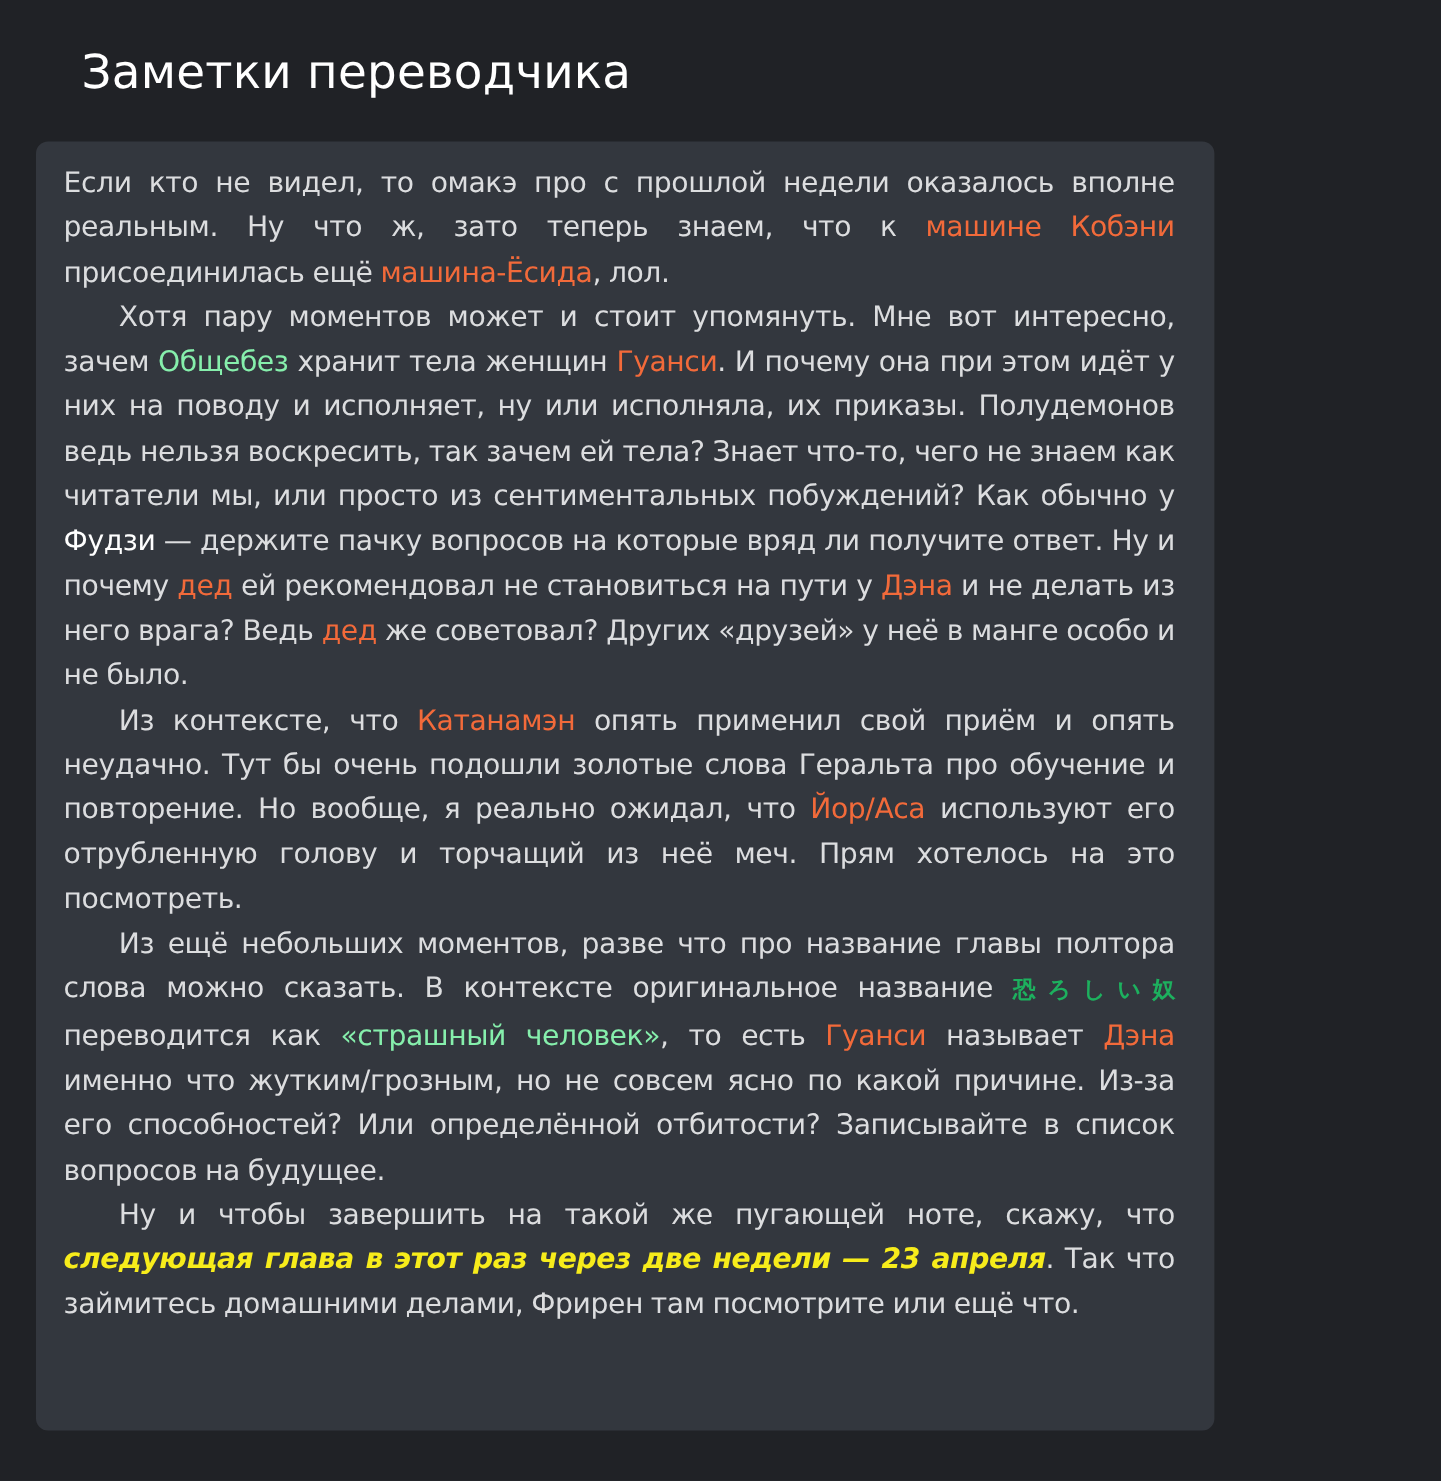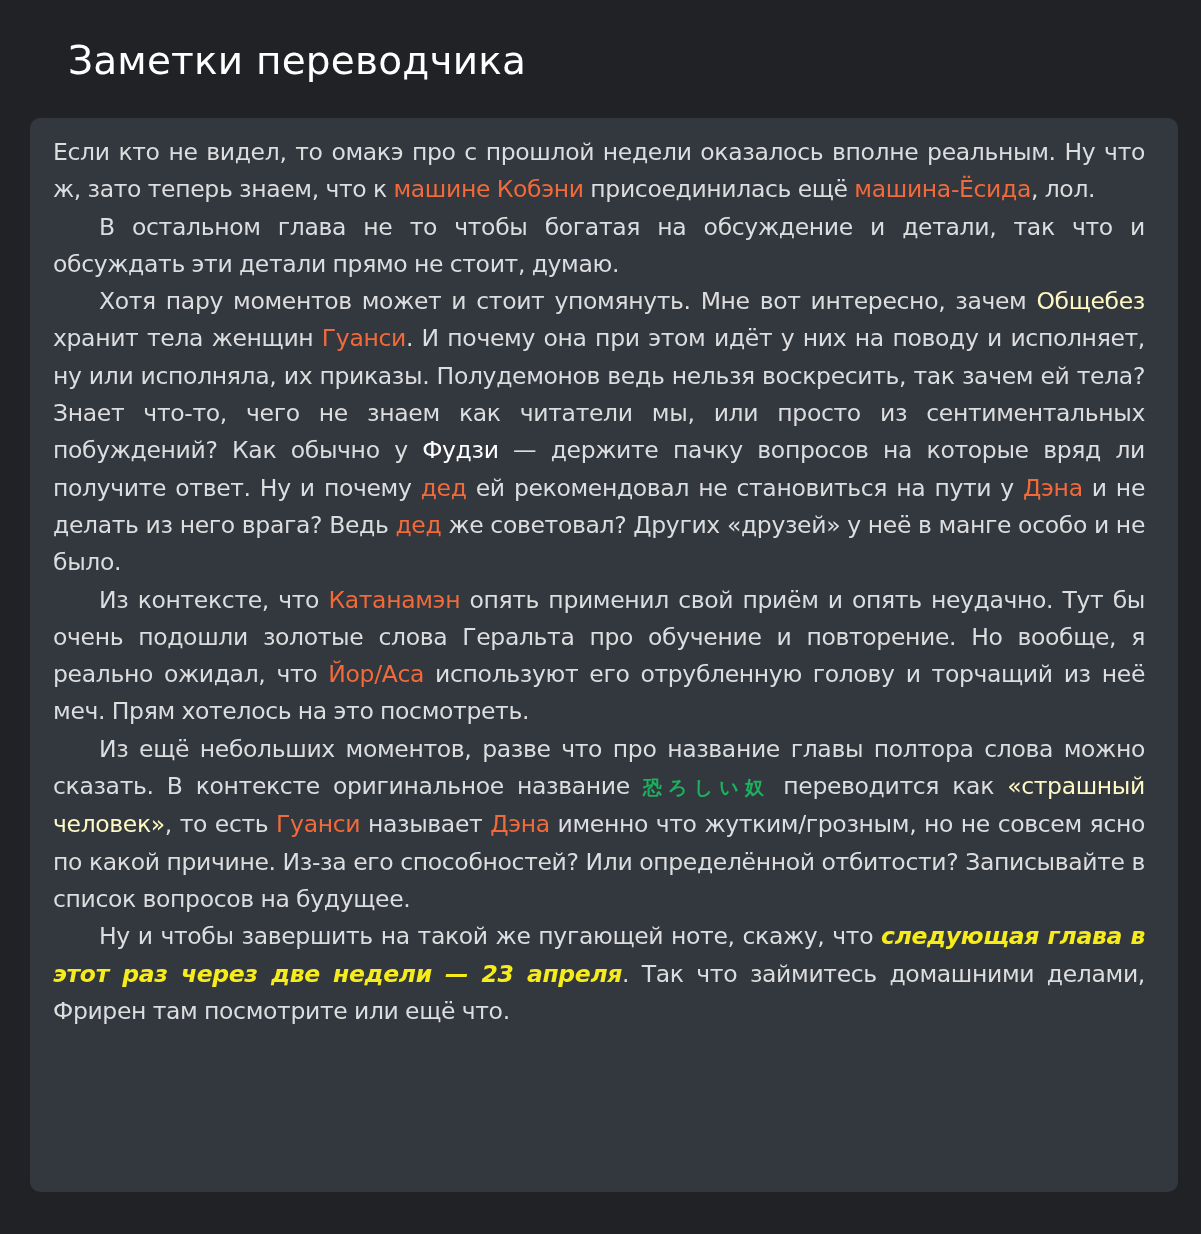--- a/index.html
+++ b/index.html
@@ -23,21 +23,21 @@
       font-size: 39px;
       font-weight: normal;
       color: #ffffff;
       letter-spacing: 0.2px;
       font-family: "DejaVu Sans", sans-serif;
     }
     .notes-card {
       position: absolute;
       left: 30px;
       top: 118px;
-      width: 1148px;
+      width: 982px;
       height: 1074px;
       background: #33373e;
       border-radius: 10px;
       box-sizing: border-box;
       padding: 16px 33px 0 23px;
     }
     .notes-body {
       font-size: 23.5px;
       line-height: 37.3px;
       text-align: justify;
@@ -47,21 +47,21 @@
       word-spacing: -0.5px;
     }
     .para {
       margin: 0;
       text-indent: 46px;
     }
     .para.first {
       text-indent: 0;
     }
     .hl-orange { color: #f26a3a; }
-    .hl-green { color: #fef9c3; }
+    .hl-green { color: #86efac; }
     .hl-white { color: #ffffff; }
     .hl-jp {
       color: #1db05e;
       font-weight: bold;
       font-size: 19px;
     }
     .hl-yellow {
       color: #f7ec1b;
       font-weight: bold;
       font-style: italic;
@@ -70,21 +70,20 @@
 </head>
 <body>
 
 <h1 class="page-title">Заметки переводчика</h1>
 
 <div class="notes-card">
   <div class="notes-body">
 
     <p class="para first"><span>Если кто не видел, то омакэ про с прошлой недели оказалось вполне реальным. Ну что ж, зато теперь знаем, что к </span><span class="hl-orange">машине Кобэни</span><span> присоединилась ещё </span><span class="hl-orange">машина-Ёсида</span><span>, лол.</span></p>
 
-    <p class="para"><span>В остальном глава не то чтобы богатая на обсуждение и детали, так что и обсуждать эти детали прямо не стоит, думаю.</span></p>
 
     <p class="para"><span>Хотя пару моментов может и стоит упомянуть. Мне вот интересно, зачем </span><span class="hl-green">Общебез</span><span> хранит тела женщин </span><span class="hl-orange">Гуанси</span><span>.  И почему она при этом идёт у них на поводу и исполняет, ну или исполняла, их приказы. Полудемонов ведь нельзя воскресить, так зачем ей тела? Знает что-то, чего не знаем как читатели мы, или просто из сентиментальных побуждений? Как обычно у </span><span class="hl-white">Фудзи</span><span> — держите пачку вопросов на которые вряд ли получите ответ. Ну и почему </span><span class="hl-orange">дед</span><span> ей рекомендовал не становиться на пути у </span><span class="hl-orange">Дэна</span><span> и не делать из него врага? Ведь </span><span class="hl-orange">дед</span><span> же советовал? Других «друзей» у неё в манге особо и не было.</span></p>
 
     <p class="para"><span>Из контексте, что </span><span class="hl-orange">Катанамэн</span><span> опять применил свой приём и опять неудачно. Тут бы очень подошли золотые слова Геральта про обучение и повторение. Но вообще, я реально ожидал, что </span><span class="hl-orange">Йор/Аса</span><span> используют его отрубленную голову и торчащий из неё меч. Прям хотелось на это посмотреть.</span></p>
 
     <p class="para"><span>Из ещё небольших моментов, разве что про название главы полтора слова можно сказать. В контексте оригинальное название </span><span class="hl-jp">恐ろしい奴</span><span> переводится как </span><span class="hl-green">«страшный человек»</span><span>, то есть </span><span class="hl-orange">Гуанси</span><span> называет </span><span class="hl-orange">Дэна</span><span> именно что жутким/грозным, но не совсем ясно по какой причине. Из-за его способностей? Или определённой отбитости? Записывайте в список вопросов на будущее.</span></p>
 
     <p class="para"><span>Ну и чтобы завершить на такой же пугающей ноте, скажу, что </span><span class="hl-yellow">следующая глава в этот раз через две недели — 23 апреля</span><span>. Так что займитесь домашними делами, Фрирен там посмотрите или ещё что.</span></p>
 
 

